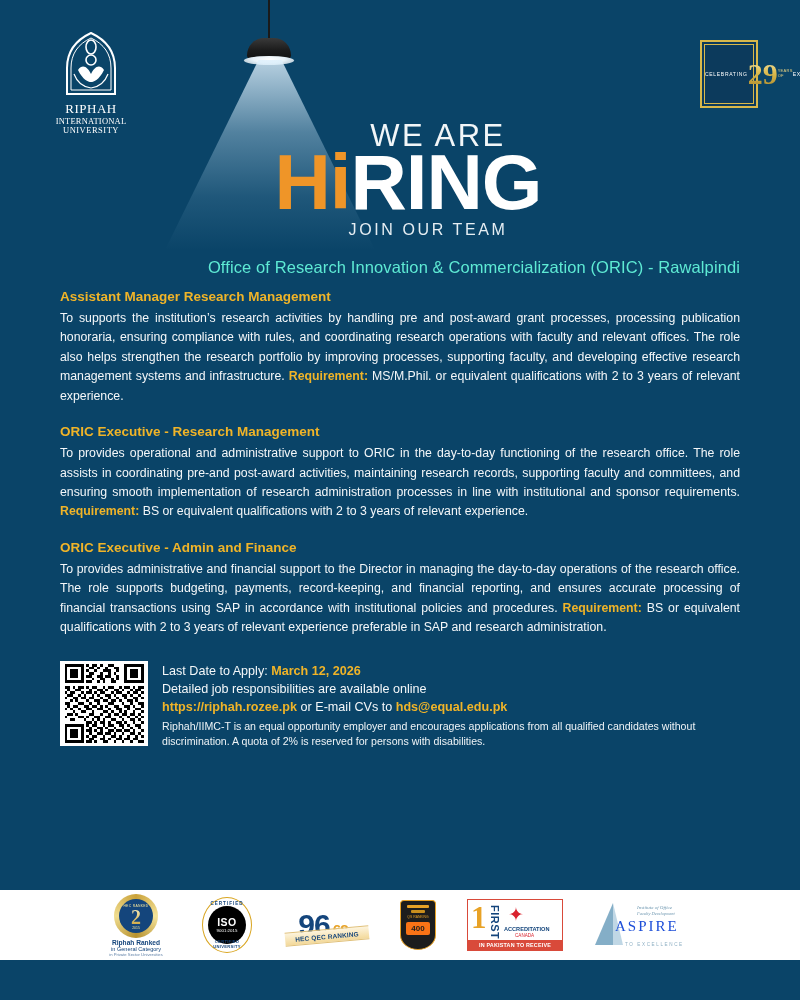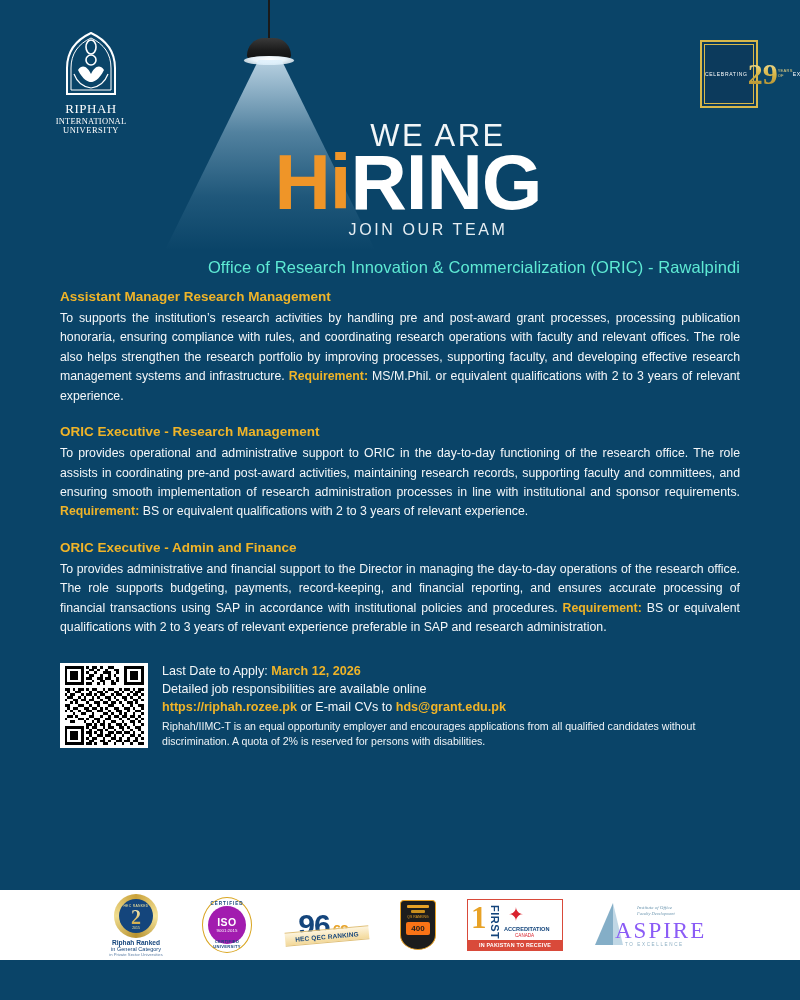--- a/index.html
+++ b/index.html
@@ -87,21 +87,21 @@
   .job { margin-bottom:18px; }
   .job-title {
     color:#f0b428; font-size:13.5px; font-weight:bold; margin-bottom:5px;
   }
   .job-desc {
     font-size:12.3px; line-height:1.58; text-align:justify; color:#f4f7f9;
   }
   .req { color:#f0b428; font-weight:bold; }
 
   
-  .apply { display:flex; gap:14px; padding:6px 60px 0 60px; align-items:flex-end; }
+  .apply { display:flex; gap:14px; padding:6px 60px 0 60px; align-items:flex-start; }
   .qr { width:88px; height:85px; flex:0 0 88px; background:#fff; padding:3px; }
   .qr svg { display:block; width:100%; height:100%; }
   .apply-text { flex:1; padding-top:2px; }
   .apply-line { font-size:12.6px; line-height:1.42; color:#f4f7f9; }
   .apply-line .hl { color:#f0b428; font-weight:bold; }
   .apply-line.link { font-weight:bold; }
   .apply-small { font-size:10.6px; line-height:1.38; color:#eef3f6; margin-top:2px; }
 
   
   .footer-band {
@@ -133,21 +133,21 @@
   .rank2 .r2 { font-size:5.6px; color:#14457c; }
   .rank2 .r3 { font-size:4.2px; color:#5d7fa6; }
 
   
   .iso { width:56px; }
   .iso .oval {
     width:50px; height:56px; border:1.6px solid #d9a520; border-radius:50%;
     display:flex; align-items:center; justify-content:center; position:relative;
   }
   .iso .oval2 {
-    width:38px; height:38px; border-radius:50%; background:#a21caf;
+    width:38px; height:38px; border-radius:50%; background:#000000;
     display:flex; align-items:center; justify-content:center; flex-direction:column;
   }
   .iso .iso-t { font-size:10.5px; font-weight:bold; color:#fff; letter-spacing:.5px; line-height:1; }
   .iso .iso-n { font-size:4.4px; color:#fff; margin-top:1px; }
   .iso .arc-t {
     position:absolute; top:3px; left:0; width:100%; text-align:center;
     font-size:4.6px; color:#14457c; font-weight:bold; letter-spacing:1px;
   }
   .iso .arc-b {
     position:absolute; bottom:3px; left:0; width:100%; text-align:center;
@@ -209,21 +209,21 @@
     position:absolute; left:0; bottom:0; width:100%; height:10px; background:#d94a3a;
     color:#fff; font-size:5.4px; font-weight:bold; display:flex;
     align-items:center; justify-content:center; letter-spacing:.2px;
   }
 
   
   .aspire { width:110px; position:relative; height:52px; }
   .aspire .peak { position:absolute; left:2px; top:2px; }
   .aspire .aw {
     position:absolute; left:24px; top:20px;
-    font-family:"Liberation Serif", serif; font-size:23px; letter-spacing:2px; color:#8b5cf6;
+    font-family:"Liberation Serif", serif; font-size:15px; letter-spacing:2px; color:#1d4ed8;
     line-height:1;
   }
   .aspire .sub1 {
     position:absolute; left:46px; top:6px; font-size:5px; color:#6e97b0;
     font-family:"Liberation Serif", serif; font-style:italic;
   }
   .aspire .sub2 {
     position:absolute; left:46px; top:12px; font-size:4.4px; color:#6e97b0;
     font-family:"Liberation Serif", serif; font-style:italic;
   }
@@ -527,21 +527,21 @@
         <rect x="21" y="28" width="1" height="1"></rect>
           <rect x="24" y="28" width="1" height="1"></rect>
         <rect x="27" y="28" width="2" height="1"></rect>
       </g>
     </svg>
   </div>
 
   <div class="apply-text">
     <div class="apply-line"><span>Last Date to Apply:</span> <span class="hl">March 12, 2026</span></div>
     <div class="apply-line">Detailed job responsibilities are available online</div>
-    <div class="apply-line link"><span class="hl">https://riphah.rozee.pk</span><span style="font-weight:normal"> or E-mail CVs to </span><span class="hl">hds@grant.edu.pk</span></div>
+    <div class="apply-line link"><span class="hl">https://riphah.rozee.pk</span><span style="font-weight:normal"> or E-mail CVs to </span><span class="hl">hds@equal.edu.pk</span></div>
     <div class="apply-small">Riphah/IIMC-T is an equal opportunity employer and encourages applications from all qualified candidates without discrimination. A quota of 2% is reserved for persons with disabilities.</div>
   </div>
 </div>
 
 <div class="top-rule"></div>
 
 <div class="footer-band">
 
   <div class="flogo rank2">
     <div class="seal">

